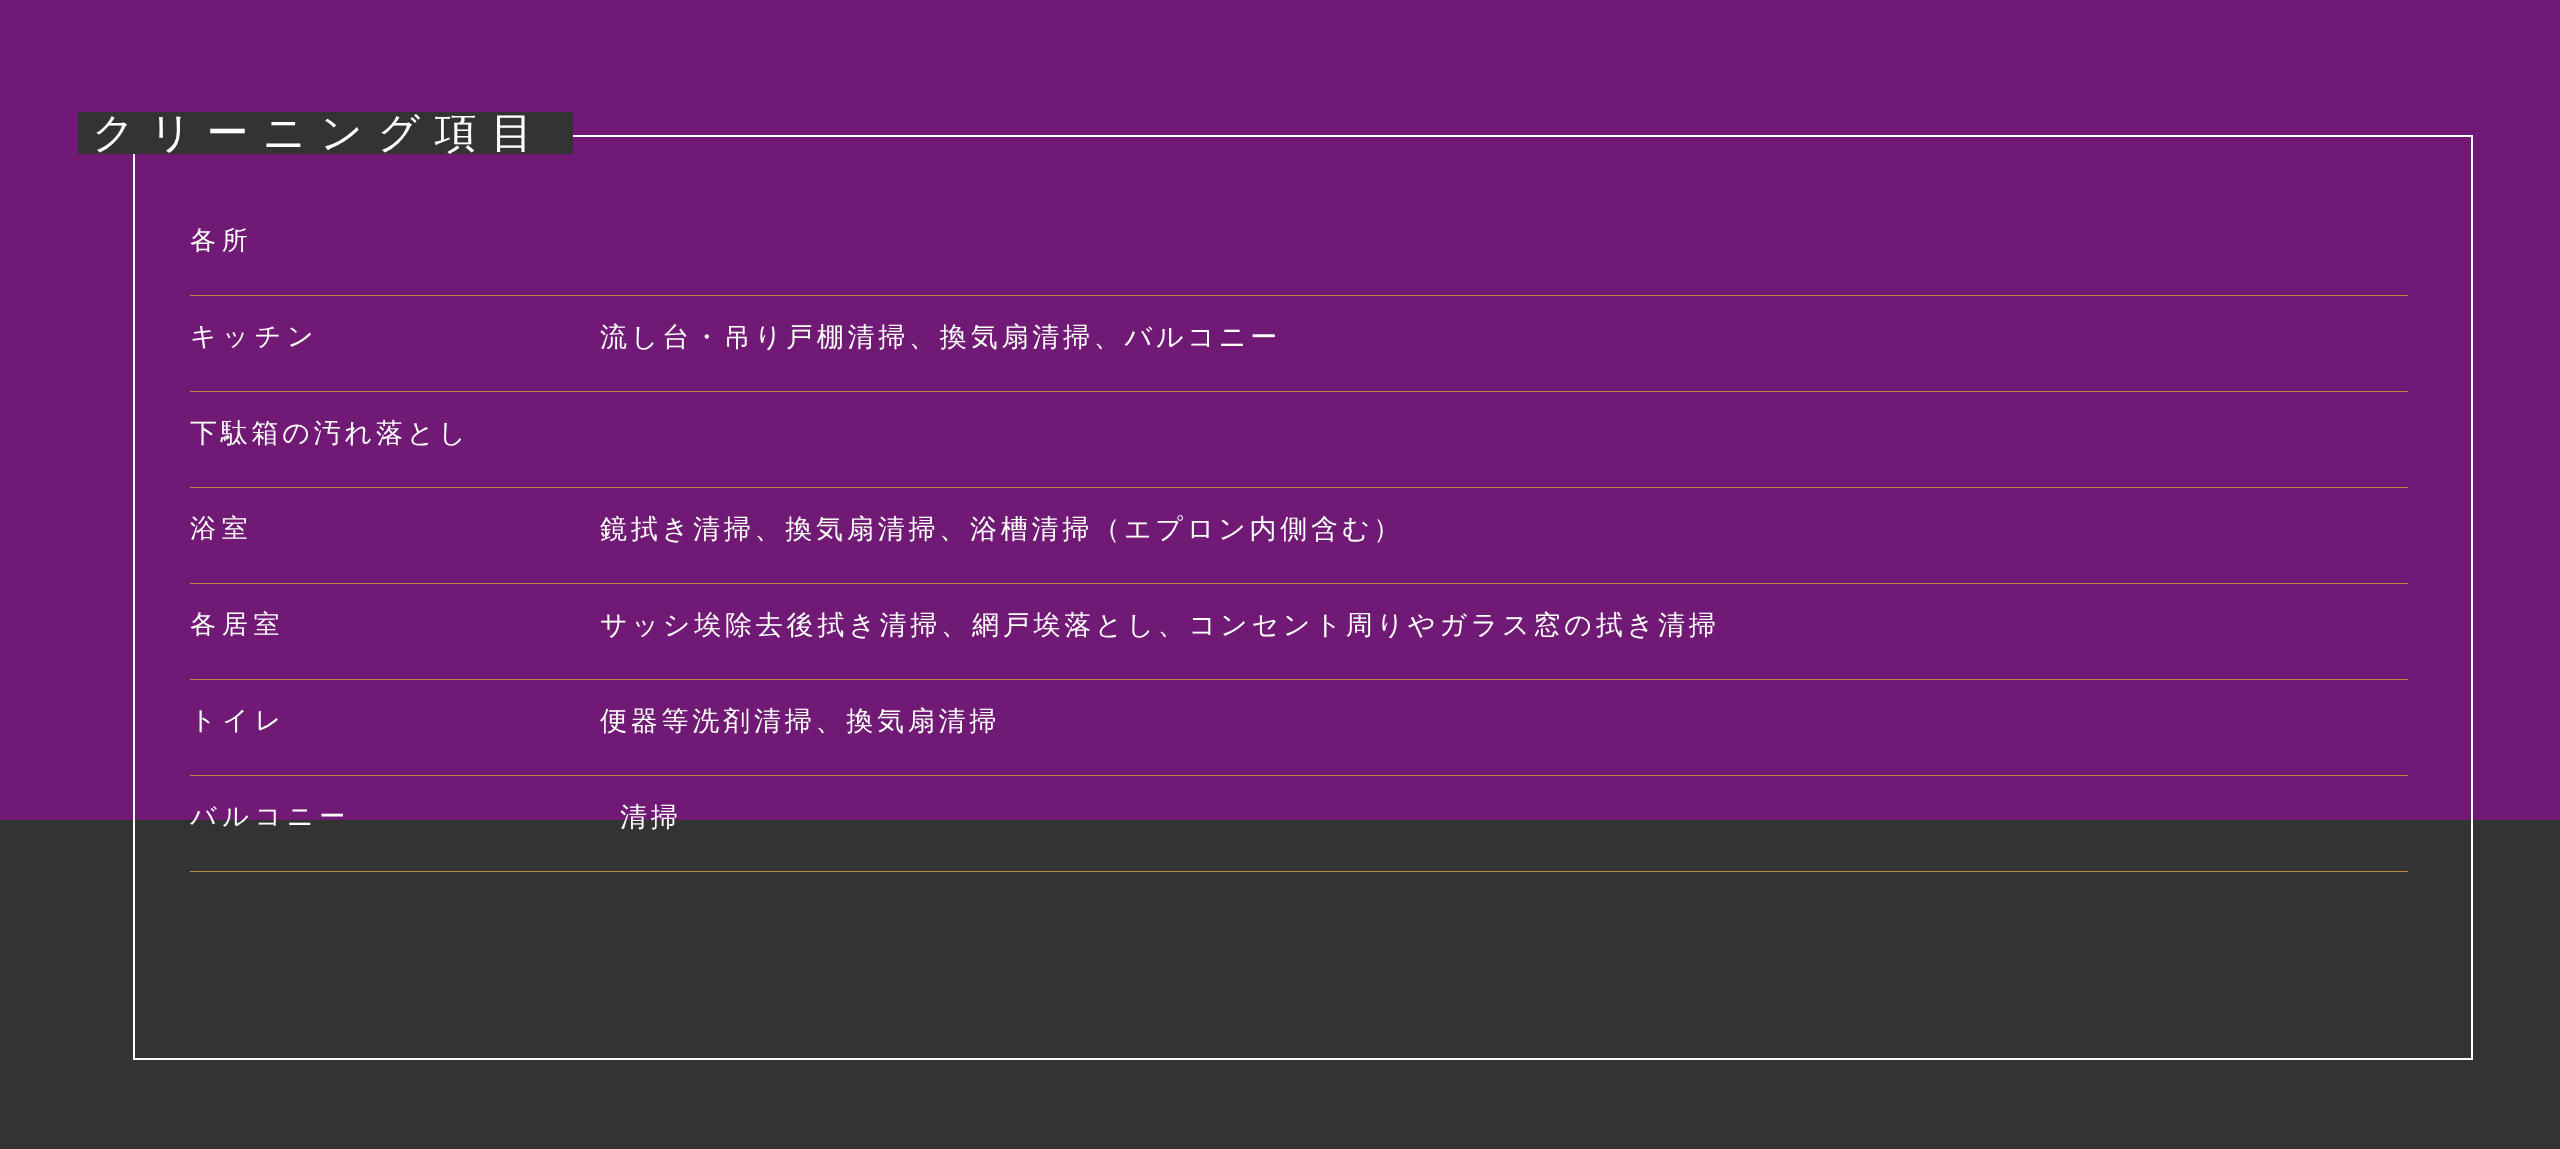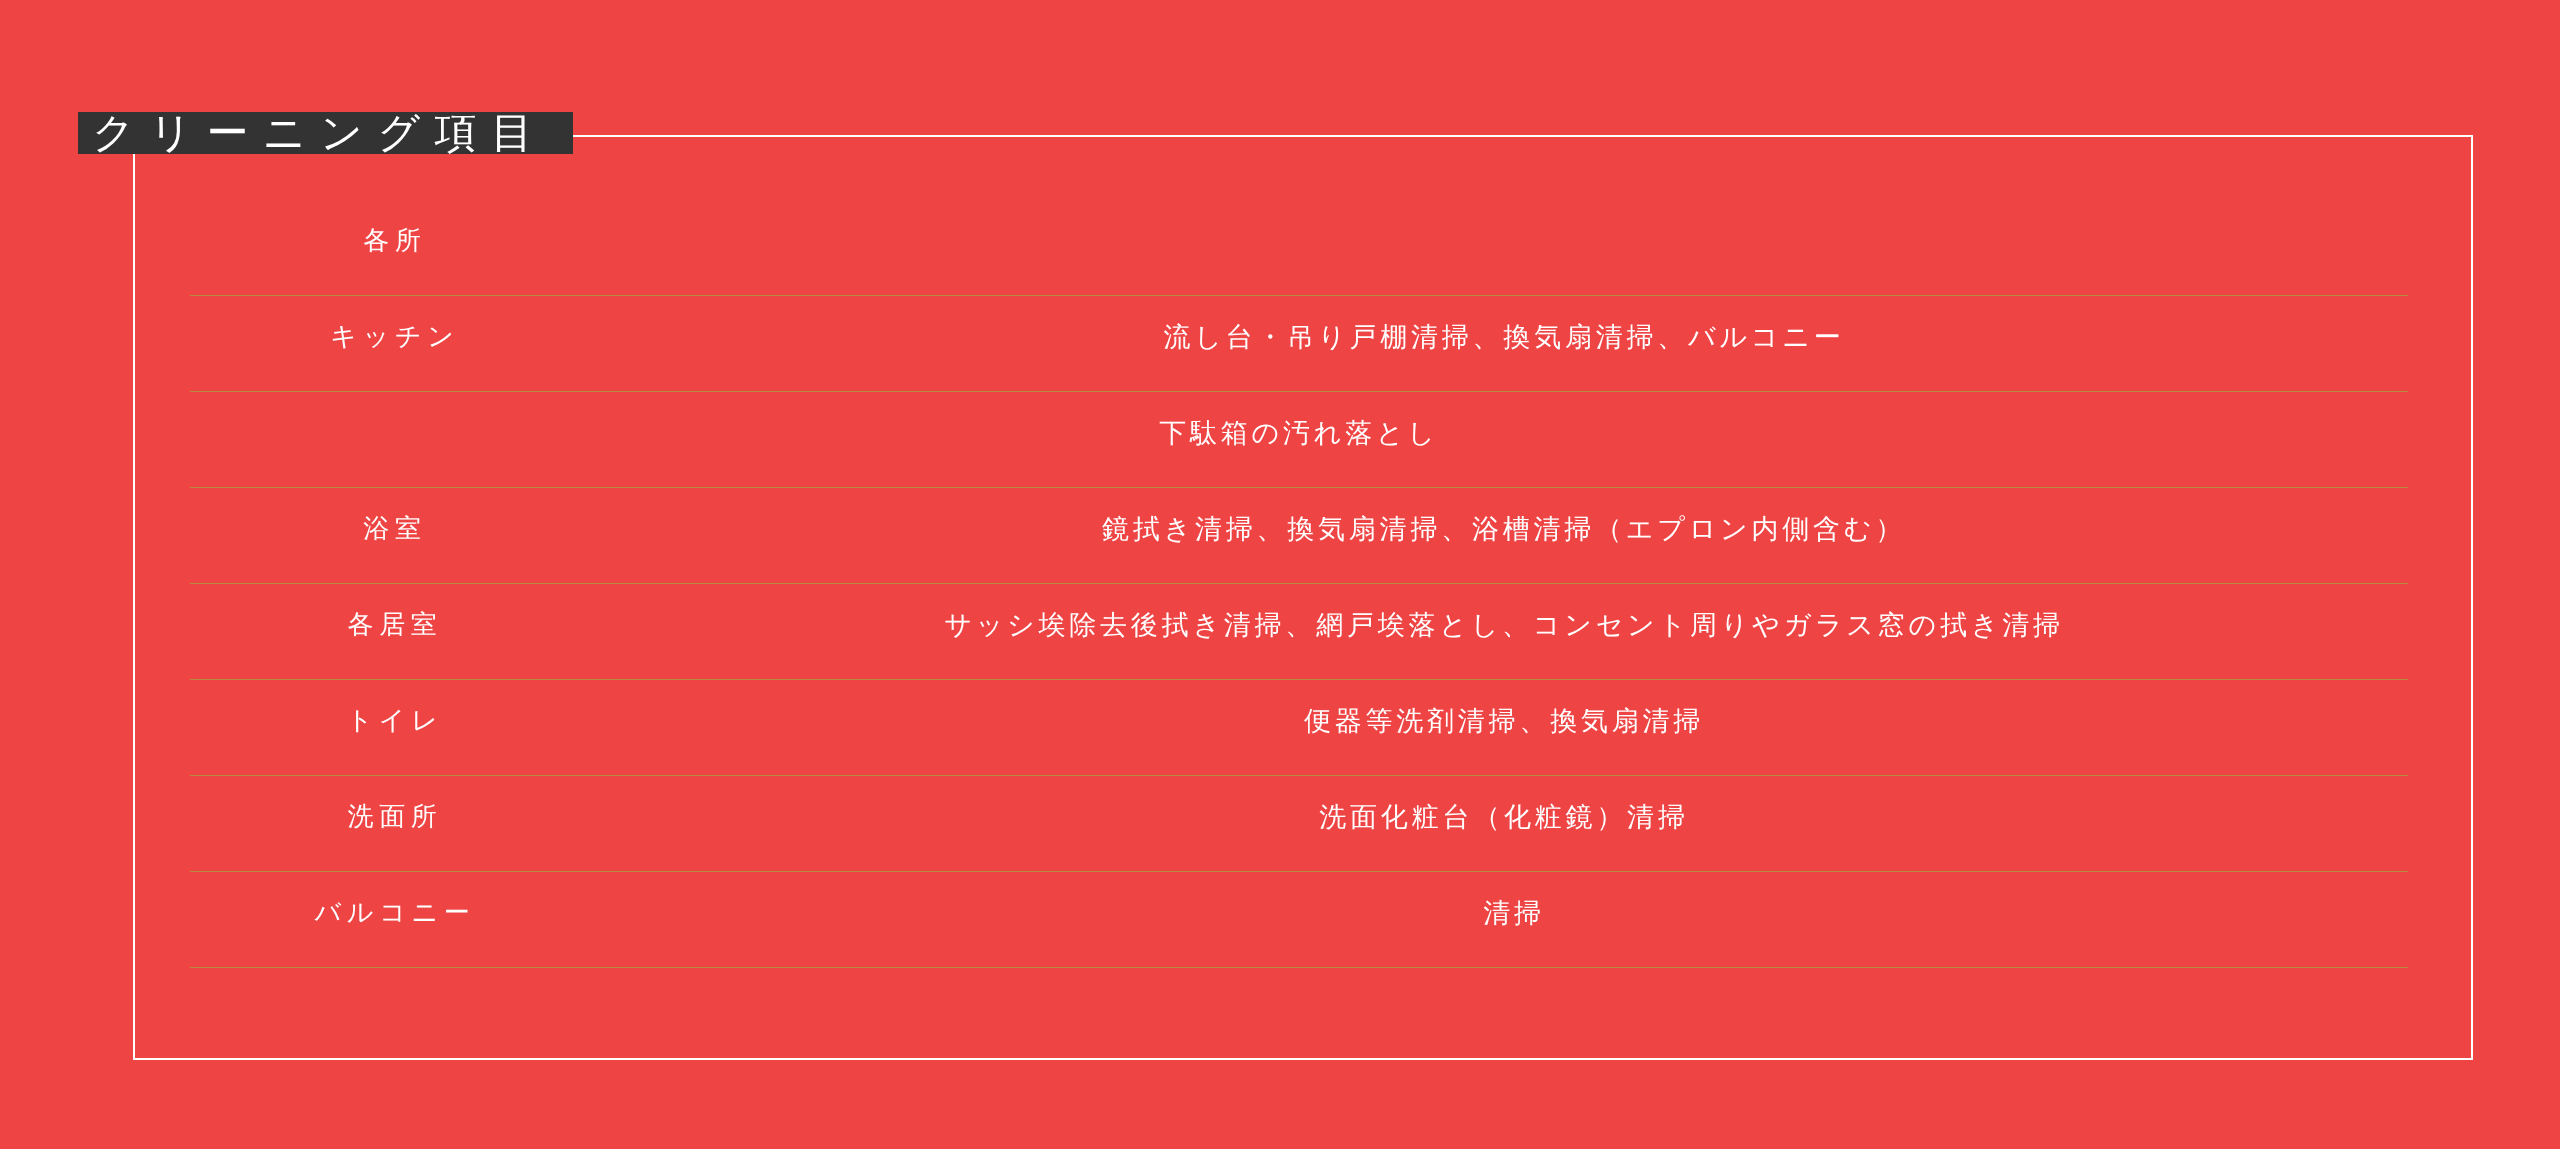--- a/index.html
+++ b/index.html
@@ -11,24 +11,23 @@
     width: 2560px;
     height: 1149px;
     font-family: "Liberation Sans", "DejaVu Sans", sans-serif;
     color: #ffffff;
     overflow: hidden;
   }
 
   .page {
     position: relative;
     width: 2560px;
-    height: 1149px;
-    background: #ef4444;
+    height: 820px;
+    background: #701a75;
     box-sizing: border-box;
-    text-align: center;
   }
 
   
   .panel {
     position: absolute;
     left: 133px;
     top: 135px;
     width: 2340px;
     height: 925px;
     border: 2px solid #ffffff;
@@ -129,24 +128,20 @@
     <div class="row">
       <div class="row-label">各居室</div>
       <div class="row-value">サッシ埃除去後拭き清掃、網戸埃落とし、コンセント周りやガラス窓の拭き清掃</div>
     </div>
 
     <div class="row">
       <div class="row-label">トイレ</div>
       <div class="row-value">便器等洗剤清掃、換気扇清掃</div>
     </div>
 
-    <div class="row">
-      <div class="row-label">洗面所</div>
-      <div class="row-value">洗面化粧台（化粧鏡）清掃</div>
-    </div>
 
     <div class="row">
       <div class="row-label">バルコニー</div>
       <div class="row-value">清掃</div>
     </div>
 
   </div>
 </div>
 
 </body></html>

